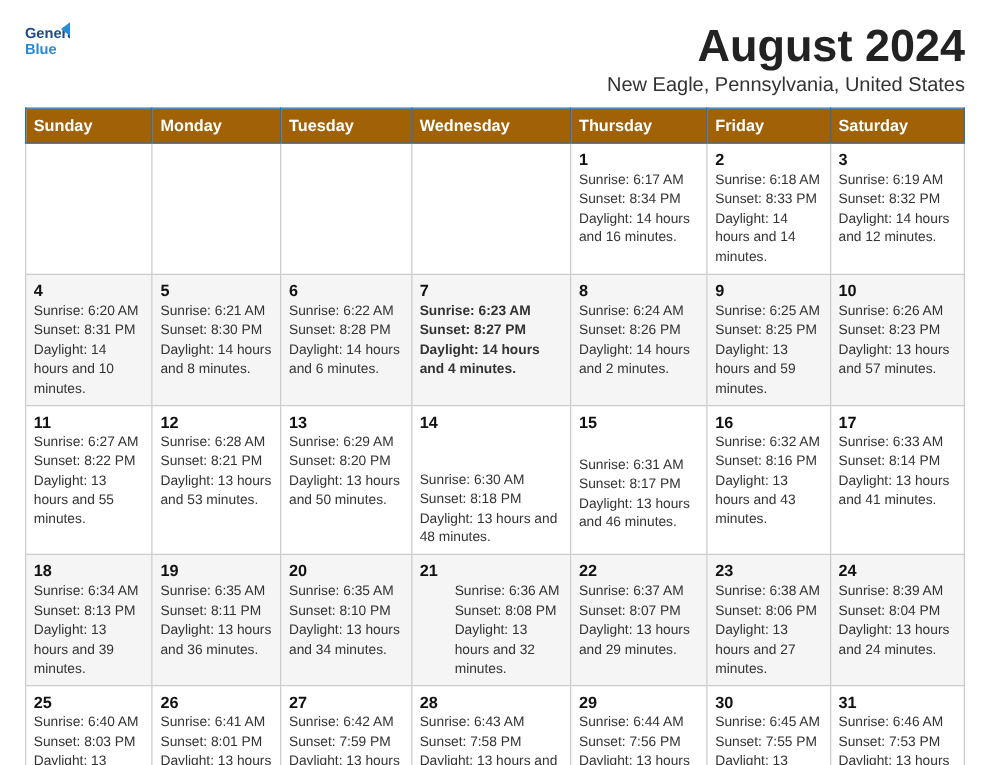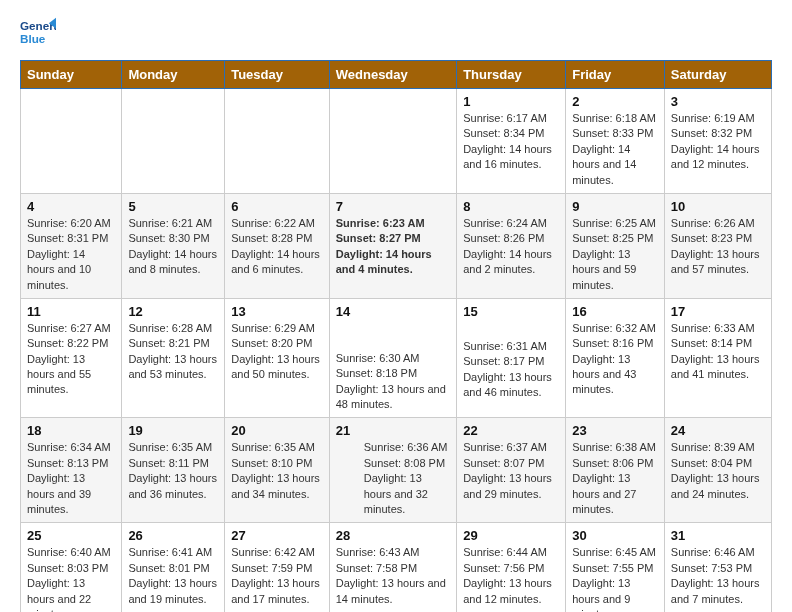--- a/index.html
+++ b/index.html
@@ -81,20 +81,24 @@
 </head>
 <body>
 
 <div class="header-area">
   <div class="logo">
     <svg class="logo-icon" viewBox="0 0 40 40" xmlns="http://www.w3.org/2000/svg">
       <text y="16" font-size="13" font-weight="bold" fill="#1a4a8a" font-family="Arial">General</text>
       <text y="30" font-size="13" font-weight="bold" fill="#2a8ad4" font-family="Arial">Blue</text>
       <polygon points="32,8 40,14 40,2" fill="#2a8ad4"></polygon>
     </svg>
+  </div>
+  <div class="title-area">
+    <div class="main-title">August 2024</div>
+    <div class="subtitle">New Eagle, Pennsylvania, United States</div>
   </div>
 </div>
 
 <table>
   <thead>
     <tr>
       <th>Sunday</th>
       <th>Monday</th>
       <th>Tuesday</th>
       <th>Wednesday</th>

